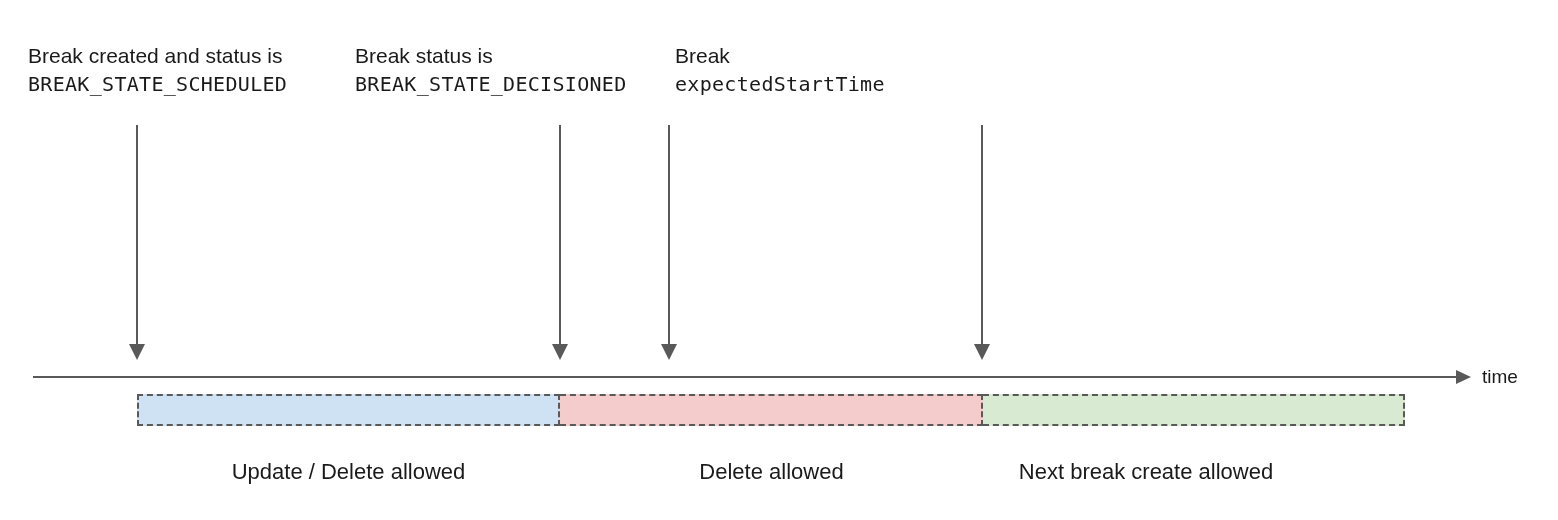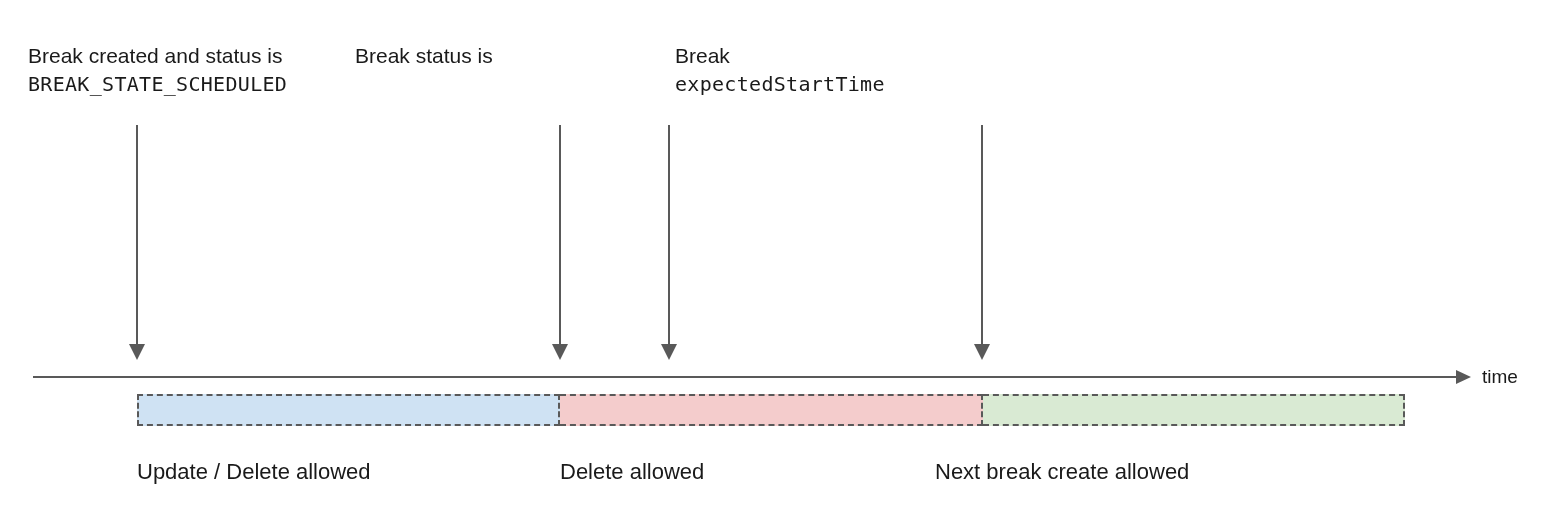--- a/index.html
+++ b/index.html
@@ -67,35 +67,36 @@
     top: 394px;
     height: 32px;
     border: 2px dashed #595959;
   }
   .seg.no-left { border-left: none; }
   .seg-label {
     position: absolute;
     top: 458px;
     font-size: 22px;
     line-height: 28px;
-    text-align: left;
+    text-align: center;
   }
 </style>
 </head>
 <body>
 
 <div class="canvas">
 
   <div class="annotation" style="left:28px; top:42px;">
     <div>Break created and status is</div>
     <div class="mono">BREAK_STATE_SCHEDULED</div>
   </div>
 
   <div class="annotation" style="left:355px; top:42px;">
     <div>Break status is</div>
+    <div class="mono">BREAK_STATE_DECISIONED</div>
   </div>
 
   <div class="annotation" style="left:675px; top:42px;">
     <div>Break</div>
     <div class="mono">expectedStartTime</div>
   </div>
 
 
   <div class="v-arrow" style="left:137px; top:125px;">
     <div class="stem"></div>

